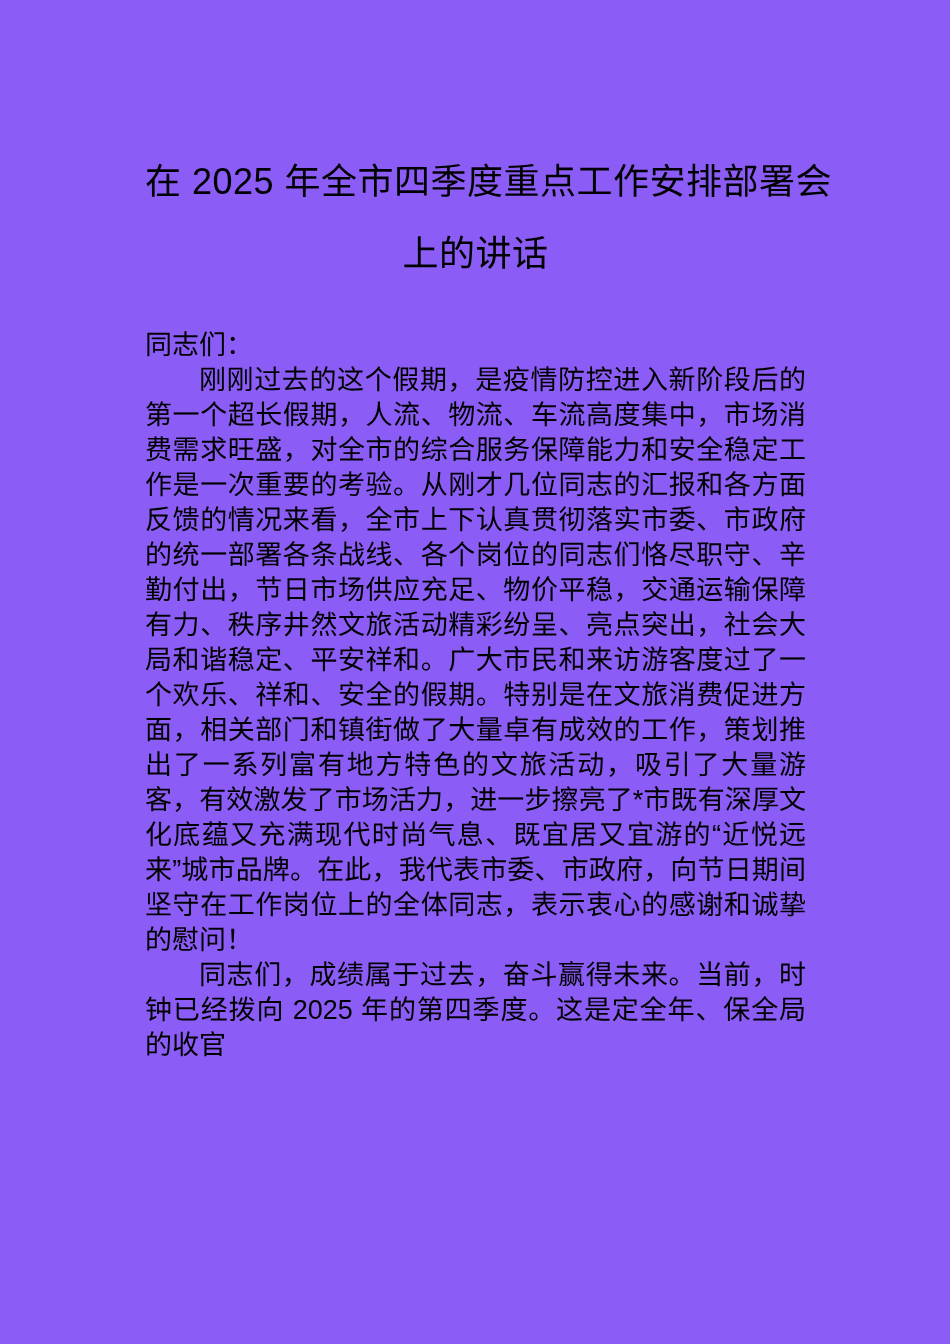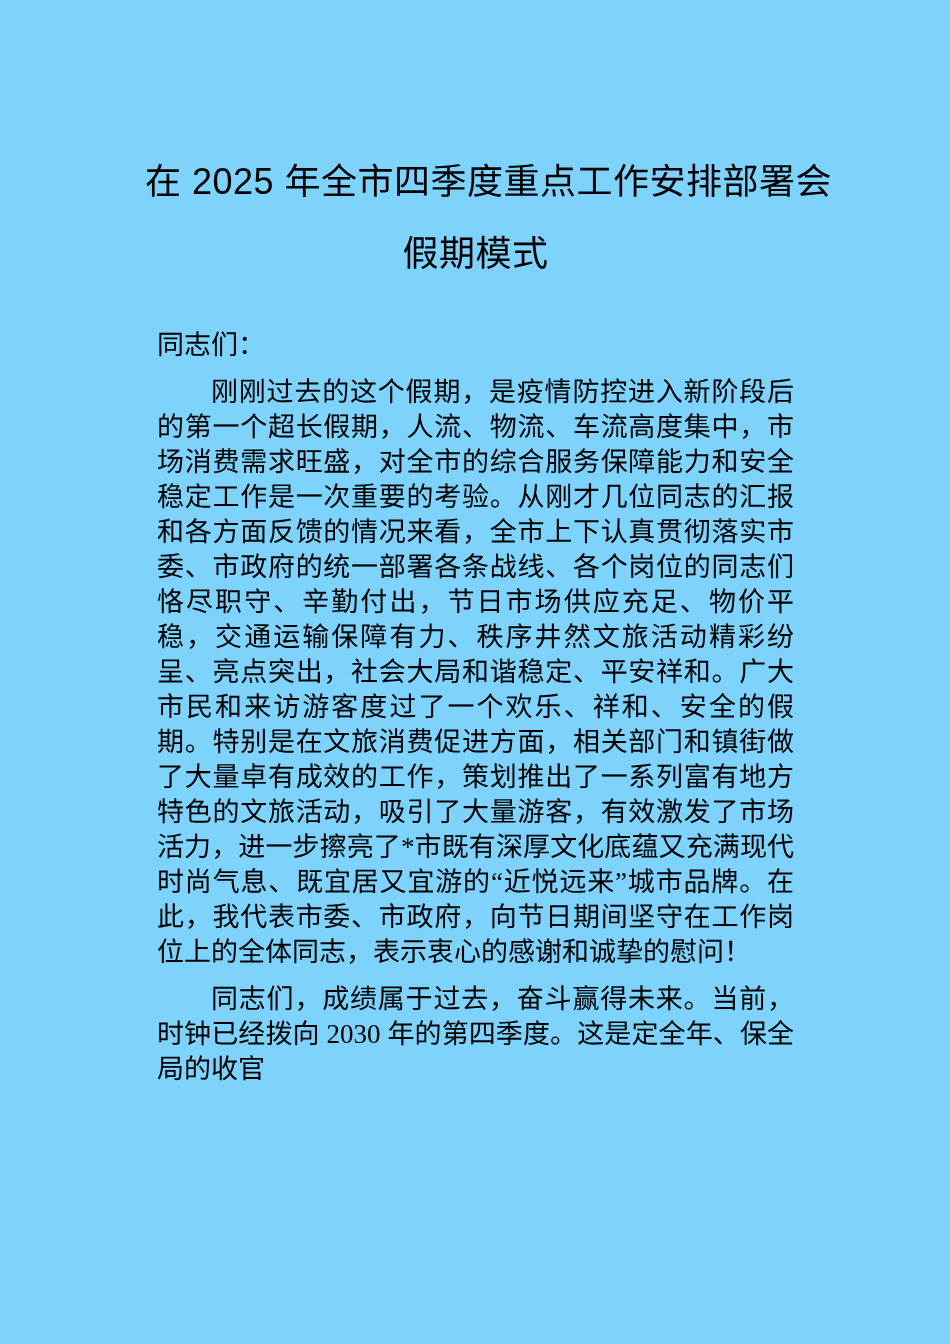--- a/index.html
+++ b/index.html
@@ -4,21 +4,21 @@
 <style>
   html, body {
     margin: 0;
     padding: 0;
     background: #ffffff;
   }
   .page {
     position: relative;
     width: 950px;
     height: 1344px;
-    background: #7dd3fc;
+    background: #8b5cf6;
     color: #000000;
     overflow: hidden;
     font-family: "Liberation Sans", "DejaVu Sans", sans-serif;
   }
   .content {
     width: 661px;
     margin-left: 145px;
   }
   .doc-title {
     margin: 146px 0 0 0;
@@ -34,40 +34,39 @@
     white-space: nowrap;
   }
   .body-text {
     margin-top: 38px;
     font-size: 27px;
     line-height: 35px;
     text-align: justify;
     text-justify: inter-ideograph;
   }
   .para {
-    margin: 12px;
+    margin: 0;
     padding: 0;
     text-indent: 2em;
-    font-family: Liberation Serif, serif;
   }
   .para.no-indent {
     text-indent: 0;
   }
 </style>
 </head>
 <body>
 
 <div class="page">
   <div class="content">
 
     <h1 class="doc-title">
       <span class="title-line">在 2025 年全市四季度重点工作安排部署会</span>
-      <span class="title-line">假期模式</span>
+      <span class="title-line">上的讲话</span>
     </h1>
 
     <div class="body-text">
       <p class="para no-indent">同志们：</p>
       <p class="para">刚刚过去的这个假期，是疫情防控进入新阶段后的第一个超长假期，人流、物流、车流高度集中，市场消费需求旺盛，对全市的综合服务保障能力和安全稳定工作是一次重要的考验。从刚才几位同志的汇报和各方面反馈的情况来看，全市上下认真贯彻落实市委、市政府的统一部署各条战线、各个岗位的同志们恪尽职守、辛勤付出，节日市场供应充足、物价平稳，交通运输保障有力、秩序井然文旅活动精彩纷呈、亮点突出，社会大局和谐稳定、平安祥和。广大市民和来访游客度过了一个欢乐、祥和、安全的假期。特别是在文旅消费促进方面，相关部门和镇街做了大量卓有成效的工作，策划推出了一系列富有地方特色的文旅活动，吸引了大量游客，有效激发了市场活力，进一步擦亮了*市既有深厚文化底蕴又充满现代时尚气息、既宜居又宜游的“近悦远来”城市品牌。在此，我代表市委、市政府，向节日期间坚守在工作岗位上的全体同志，表示衷心的感谢和诚挚的慰问！</p>
-      <p class="para">同志们，成绩属于过去，奋斗赢得未来。当前，时钟已经拨向 2030 年的第四季度。这是定全年、保全局的收官</p>
+      <p class="para">同志们，成绩属于过去，奋斗赢得未来。当前，时钟已经拨向 2025 年的第四季度。这是定全年、保全局的收官</p>
     </div>
 
   </div>
 </div>
 
 </body></html>

